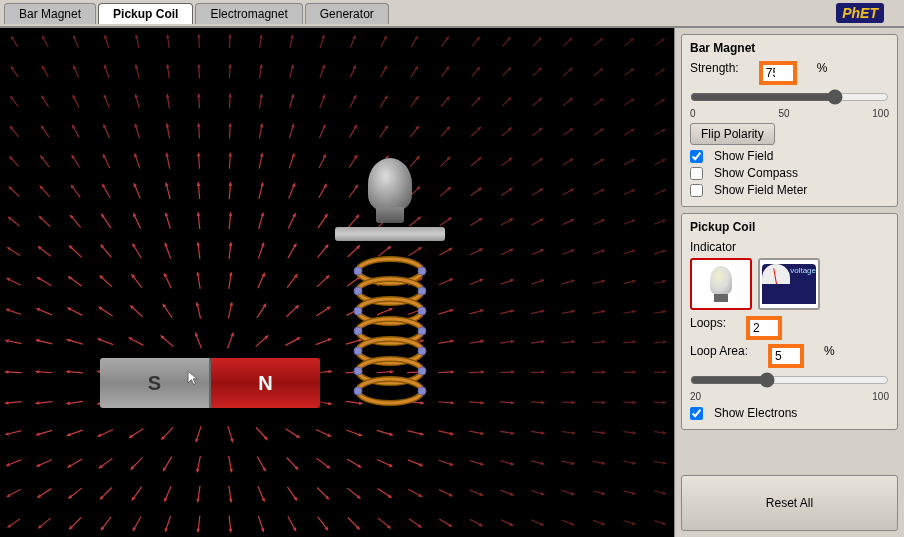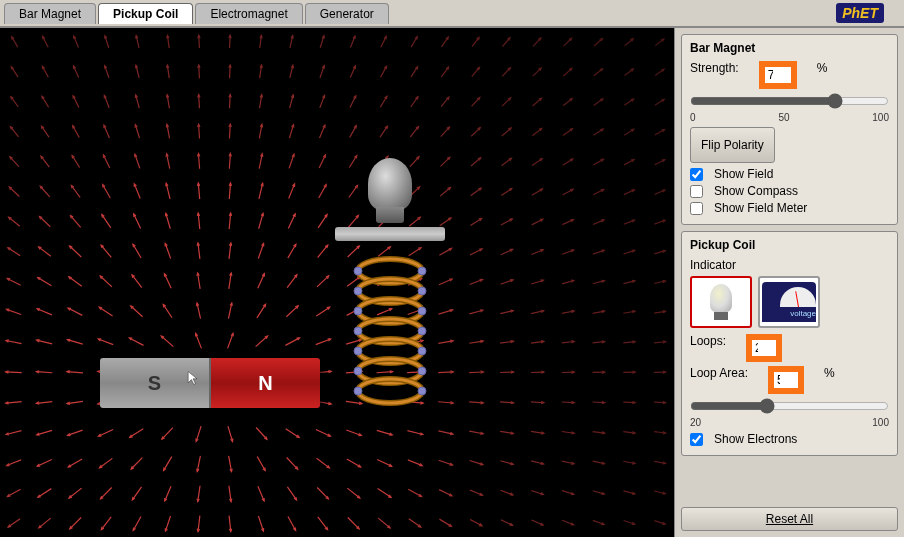--- a/index.html
+++ b/index.html
@@ -171,37 +171,37 @@
     input[type=range] {
       width: 100%;
       height: 16px;
       cursor: pointer;
       accent-color: #555;
     }
     .slider-labels { display: flex; justify-content: space-between; font-size: 10px; color: #333; }
 
     
     .btn {
-      padding: 10px 10px;
+      padding: 3px 10px;
       background: linear-gradient(to bottom, #e8e4dc, #c8c4bc);
       border: 1px solid #888;
       border-radius: 3px;
       cursor: pointer;
       font-size: 12px;
       display: inline-block;
     }
 
     
     .check-row { display: flex; align-items: center; gap: 11px; margin-bottom: 3px; }
     input[type=checkbox] { cursor: pointer; }
 
     
     input[type=number] {
       width: 36px;
-      border: 6px solid #f97316;
+      border: 4px solid #f97316;
       padding: 1px 3px;
       font-size: 12px;
       background: #fff;
     }
 
     
     .indicator-row {
       display: flex;
       gap: 6px;
       margin-bottom: 6px;
@@ -242,22 +242,22 @@
       bottom: 0; left: 6px;
     }
 
     
     .mini-voltmeter {
       width: 54px;
       height: 40px;
       background: #1a1a5e;
       border-radius: 4px 4px 0 0;
       display: flex;
-      flex-direction: column;
-      align-items: flex-end;
+      flex-direction: row;
+      align-items: flex-start;
       justify-content: center;
       position: relative;
     }
     .voltmeter-dial {
       width: 36px;
       height: 20px;
       background: #eee;
       border-radius: 18px 18px 0 0;
       position: relative;
       overflow: hidden;
@@ -279,29 +279,28 @@
     
     .field-grid {
       position: absolute;
       top: 0; left: 0; width: 100%; height: 100%;
       pointer-events: none;
     }
 
     
     .reset-btn {
       width: 100%;
-      padding: 4px;
+      padding: 20px;
       background: linear-gradient(to bottom, #e8e4dc, #c8c4bc);
       border: 1px solid #888;
       border-radius: 3px;
       cursor: pointer;
       font-size: 12px;
       text-align: center;
       margin-top: auto;
-      text-decoration: underline;
     }
 
     
     .coil-svg {
       width: 90px;
       height: 180px;
     }
   </style>
 </head>
 <body>

